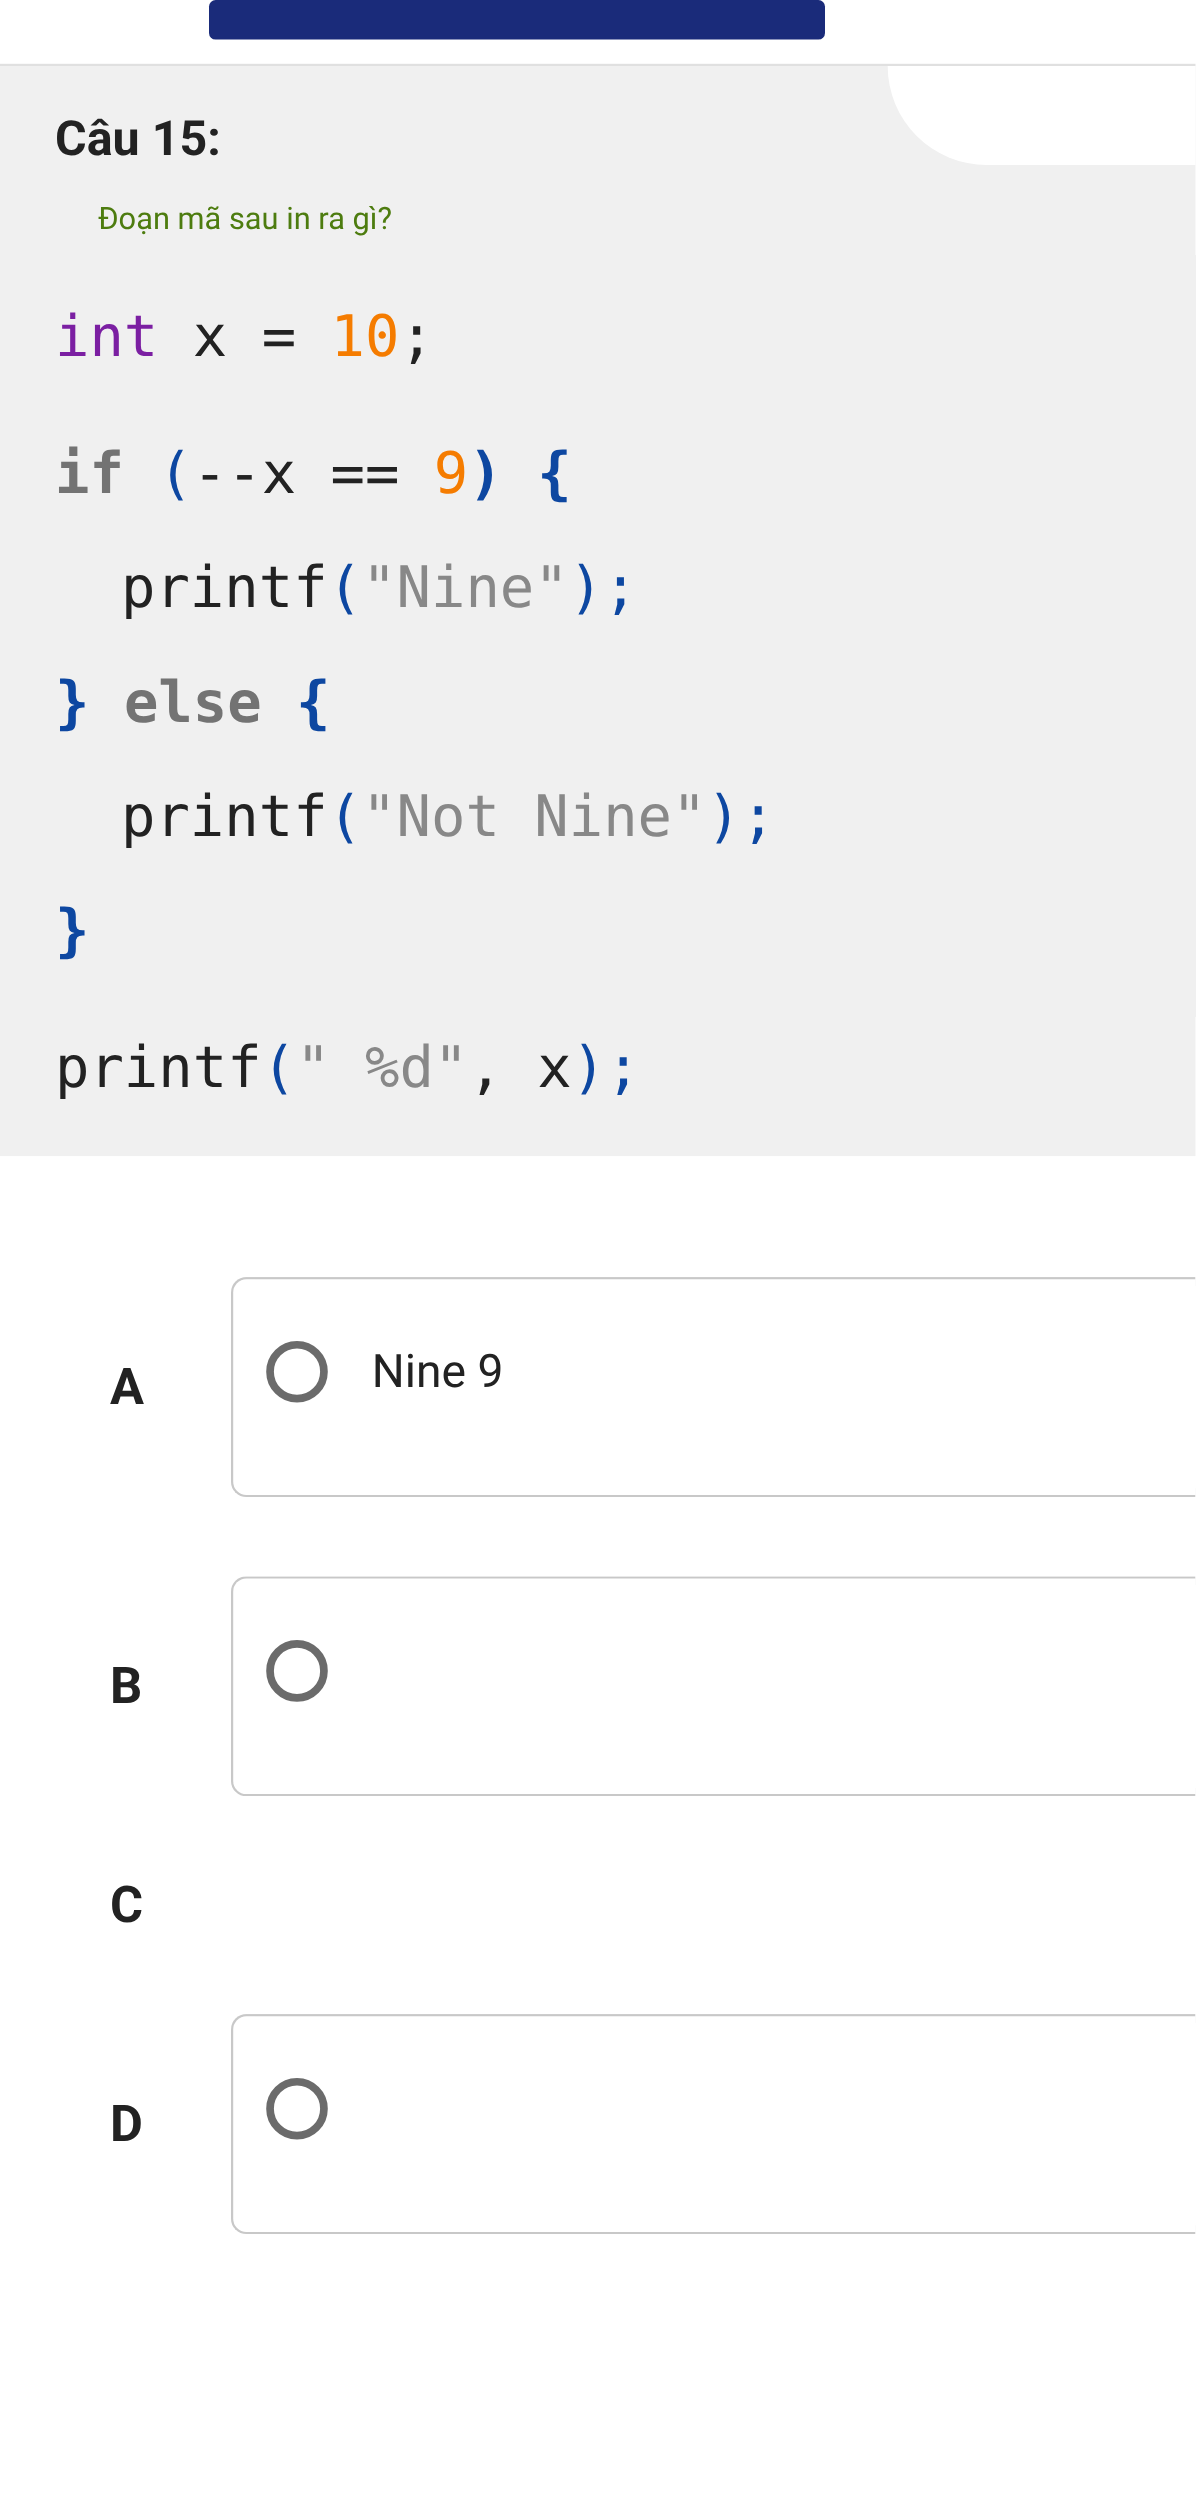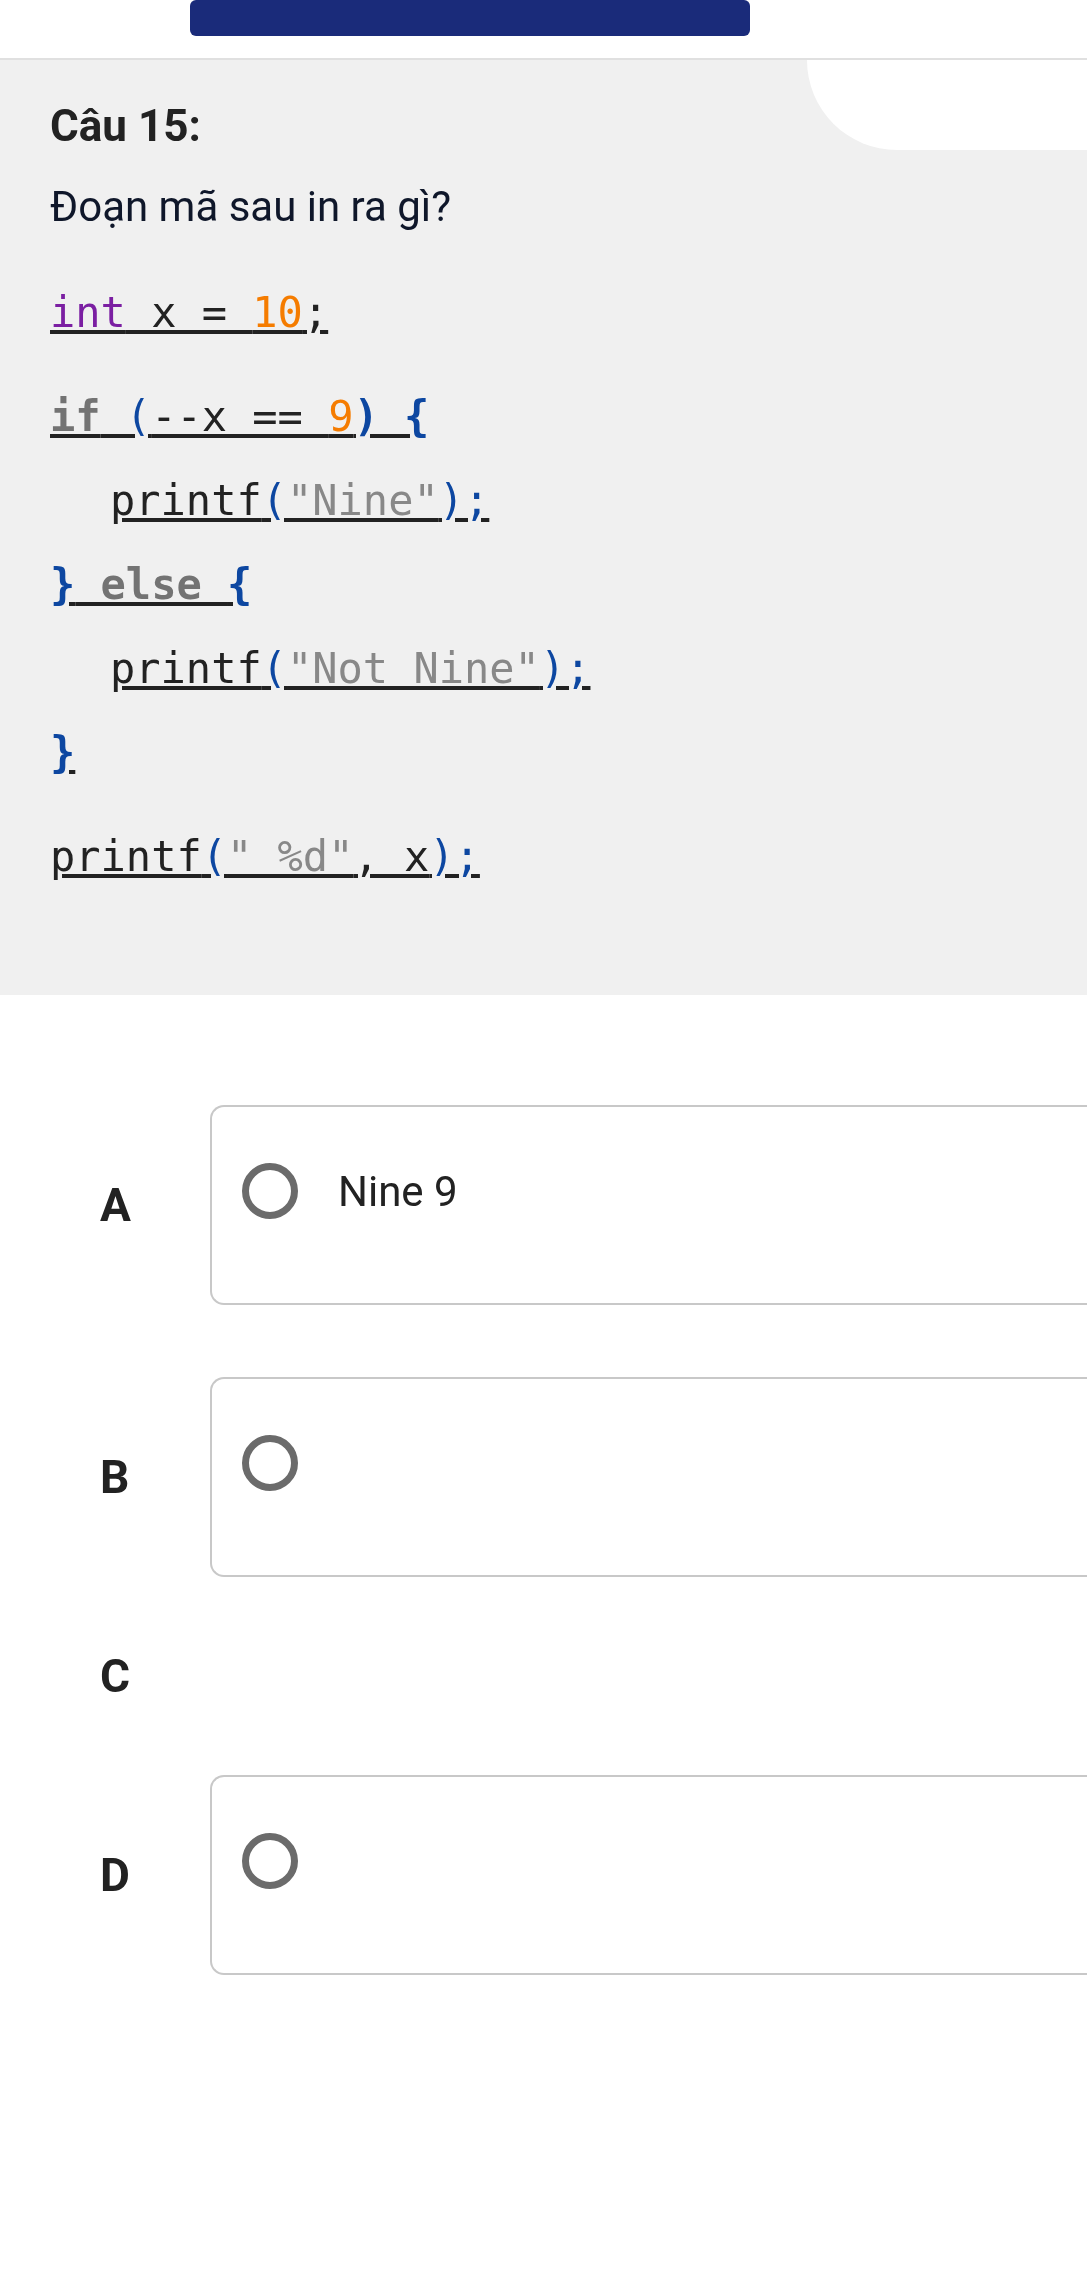--- a/index.html
+++ b/index.html
@@ -17,49 +17,49 @@
     padding-top: 0;
   }
   .top-button {
     width: 560px;
     height: 36px;
     background: #1a2b7a;
     border-radius: 6px;
   }
   .question-block {
     background: #f0f0f0;
-    padding: 40px 30px 96px 50px;
+    padding: 40px 30px 28px 50px;
     position: relative;
   }
   .corner-curve {
     position: absolute;
     top: 0;
     right: 0;
     width: 280px;
     height: 90px;
     background: #ffffff;
     border-bottom-left-radius: 90px;
   }
   .question-number {
     font-size: 44px;
     font-weight: 700;
     color: #222;
     margin-bottom: 30px;
   }
   .question-text {
-    font-size: 42px;
-    color: #0f172a;
+    font-size: 28px;
+    color: #4d7c0f;
     margin-bottom: 40px;
+    margin-left: 39px;
   }
   .code {
     font-family: "Consolas", "Monaco", monospace;
-    font-size: 42px;
+    font-size: 52px;
     line-height: 2.0;
     color: #222;
-    text-decoration: underline;
   }
   .code .kw-type { color: #7b1fa2; }
   .code .kw-flow { color: #737373; font-weight: 600; }
   .code .num { color: #f57c00; }
   .code .str { color: #888; }
   .code .paren { color: #0d47a1; }
   .code .brace { color: #0d47a1; font-weight: 600; }
   .code .indent { display: inline-block; width: 60px; }
   .answers {
     padding: 110px 0 60px 100px;

